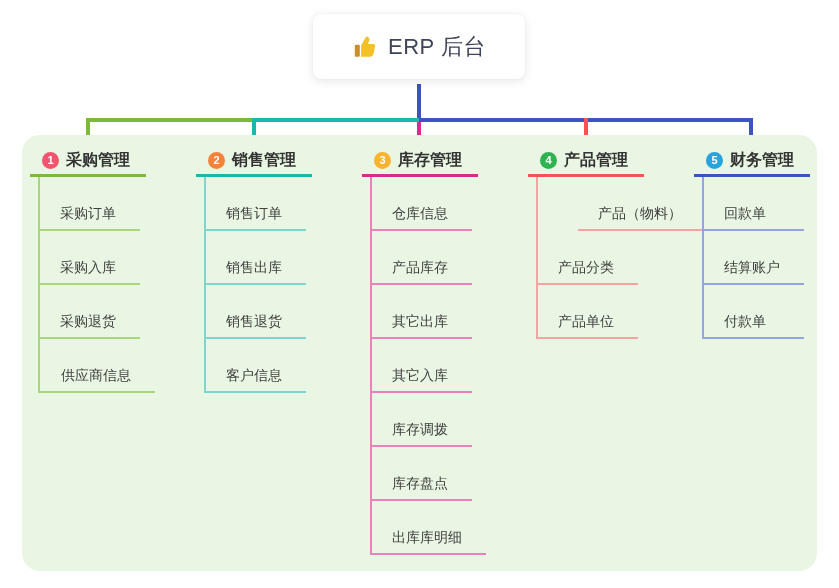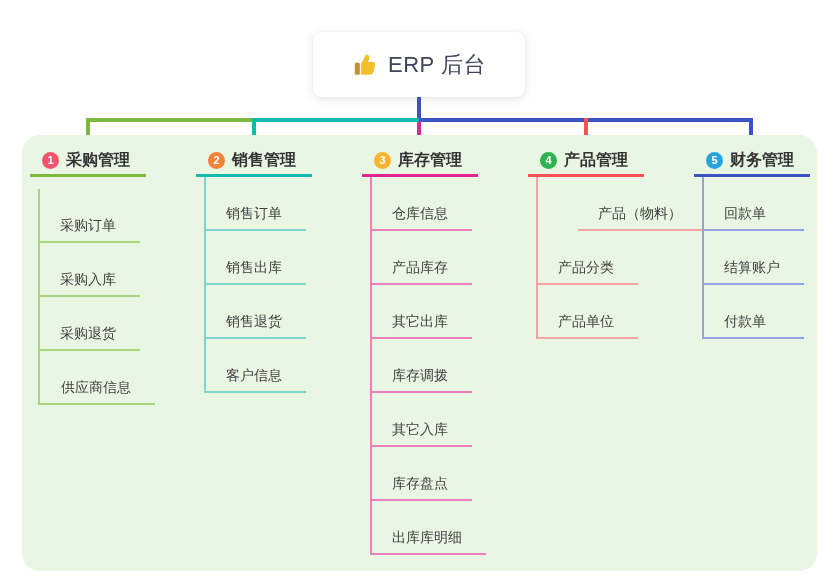--- a/index.html
+++ b/index.html
@@ -6,21 +6,21 @@
   html,body { background:#ffffff; }
   body { font-family: "Liberation Sans", sans-serif; }
   .canvas {
     position: relative;
     width: 839px; height: 588px;
     background: #ffffff;
     overflow: hidden;
   }
   
   .root-node {
-    position: absolute; left: 313px; top: 32px;
+    position: absolute; left: 313px; top: 14px;
     width: 212px; height: 65px;
     background: #ffffff;
     border-radius: 8px;
     box-shadow: 0 2px 10px rgba(40,50,70,.12), 0 0 1px rgba(40,50,70,.12);
     display: flex; align-items: center; justify-content: center;
     gap: 10px;
     cursor: default;
   }
   .root-title { font-size: 22px; color: #3e4459; font-weight: 500; letter-spacing: .5px; }
   .thumb-icon { width: 26px; height: 26px; display:block; }
@@ -105,21 +105,21 @@
   </div>
 
   <div class="panel"></div>
 
   <div class="branch b1">
     <div class="branch-header" style="border-bottom-color: rgb(124, 185, 62);">
       <span class="badge" style="background: rgb(241, 85, 109);">1</span>
       <span class="branch-label">采购管理</span>
     </div>
     <ul class="children" style="border-left-color: rgb(169, 214, 123);">
-      <li style="border-bottom-color: rgb(169, 214, 123); margin-top: 12px;">采购订单</li>
+      <li style="border-bottom-color: rgb(169, 214, 123);">采购订单</li>
       <li style="border-bottom-color: rgb(169, 214, 123);">采购入库</li>
       <li style="border-bottom-color: rgb(169, 214, 123);">采购退货</li>
       <li style="border-bottom-color: rgb(169, 214, 123); padding-left: 21px;">供应商信息</li>
     </ul>
   </div>
 
   <div class="branch b2">
     <div class="branch-header" style="border-bottom-color: rgb(22, 185, 171);">
       <span class="badge" style="background: rgb(245, 130, 58);">2</span>
       <span class="branch-label">销售管理</span>
@@ -134,22 +134,22 @@
 
   <div class="branch b3">
     <div class="branch-header" style="border-bottom-color: rgb(224, 38, 143);">
       <span class="badge" style="background: rgb(249, 179, 46);">3</span>
       <span class="branch-label">库存管理</span>
     </div>
     <ul class="children" style="border-left-color: rgb(238, 127, 190);">
       <li style="border-bottom-color: rgb(238, 127, 190);">仓库信息</li>
       <li style="border-bottom-color: rgb(238, 127, 190);">产品库存</li>
       <li style="border-bottom-color: rgb(238, 127, 190); font-family: Liberation Mono, monospace;">其它出库</li>
+      <li style="border-bottom-color: rgb(238, 127, 190);">其它入库</li>
       <li style="border-bottom-color: rgb(238, 127, 190);">库存调拨</li>
-      <li style="border-bottom-color: rgb(238, 127, 190);">其它入库</li>
       <li style="border-bottom-color: rgb(238, 127, 190);">库存盘点</li>
       <li style="border-bottom-color: rgb(238, 127, 190);">出库库明细</li>
     </ul>
   </div>
 
   <div class="branch b4">
     <div class="branch-header" style="border-bottom-color: rgb(250, 81, 83);">
       <span class="badge" style="background: rgb(47, 179, 80);">4</span>
       <span class="branch-label">产品管理</span>
     </div>

